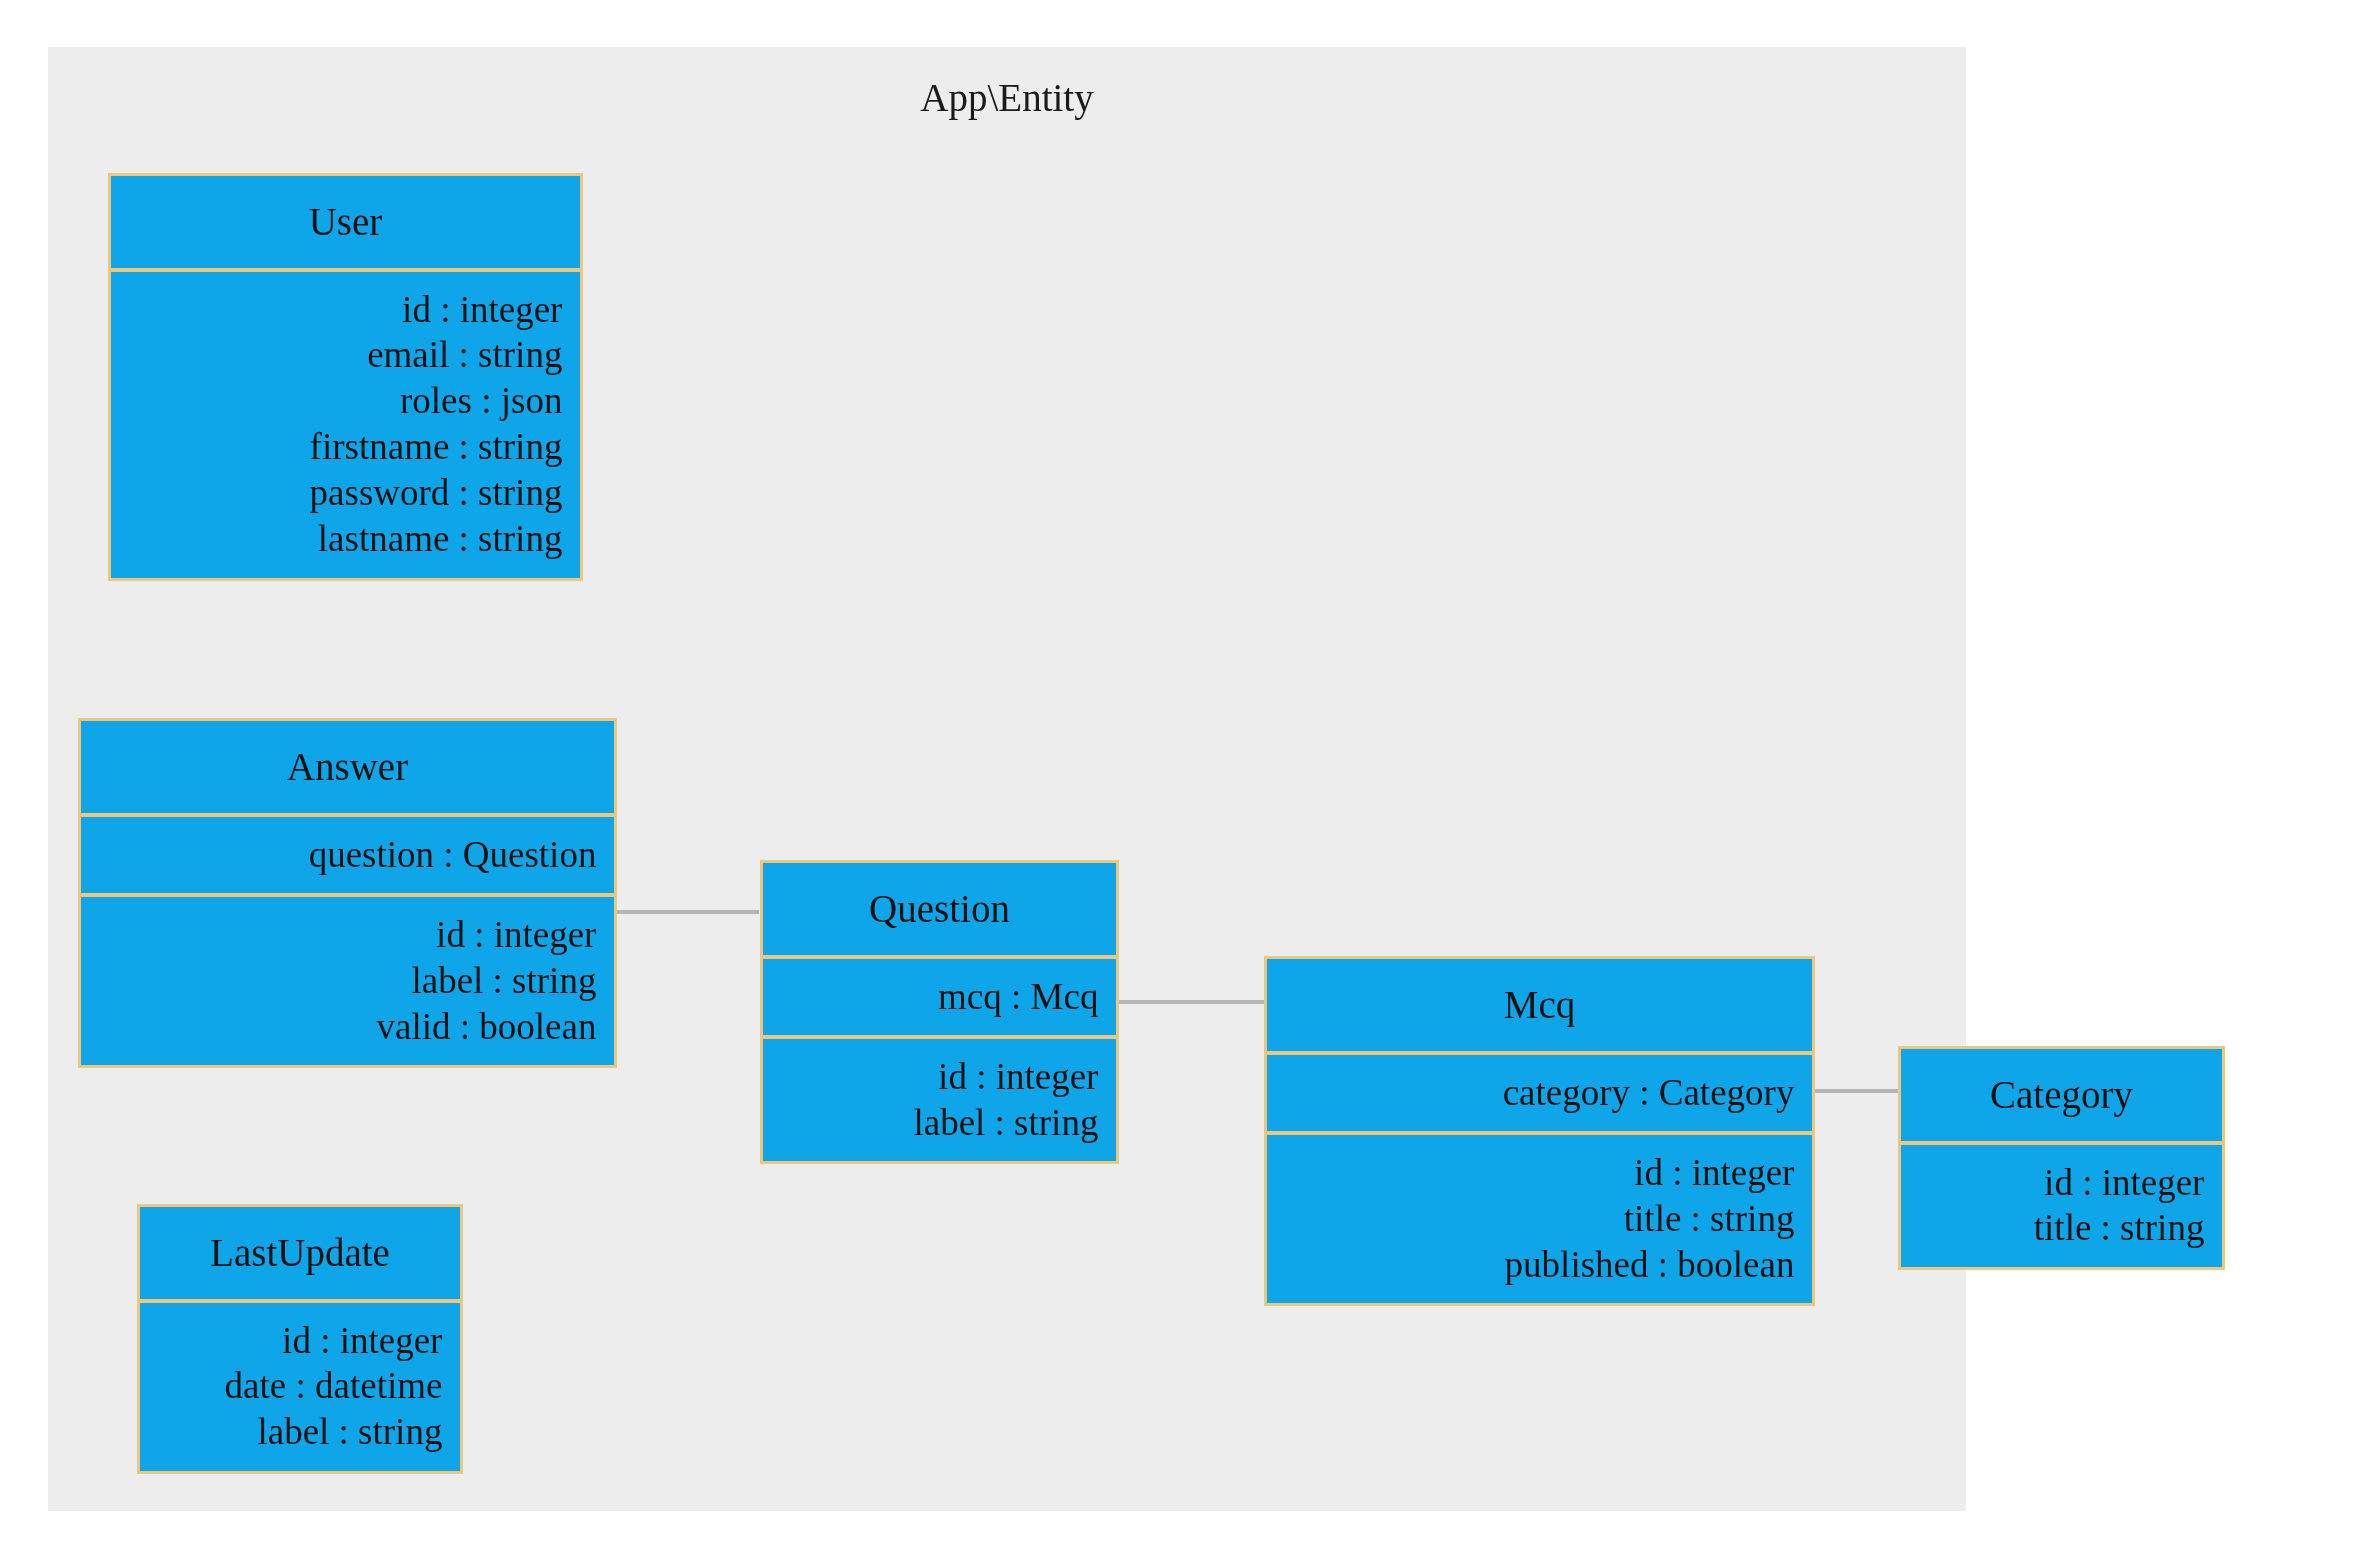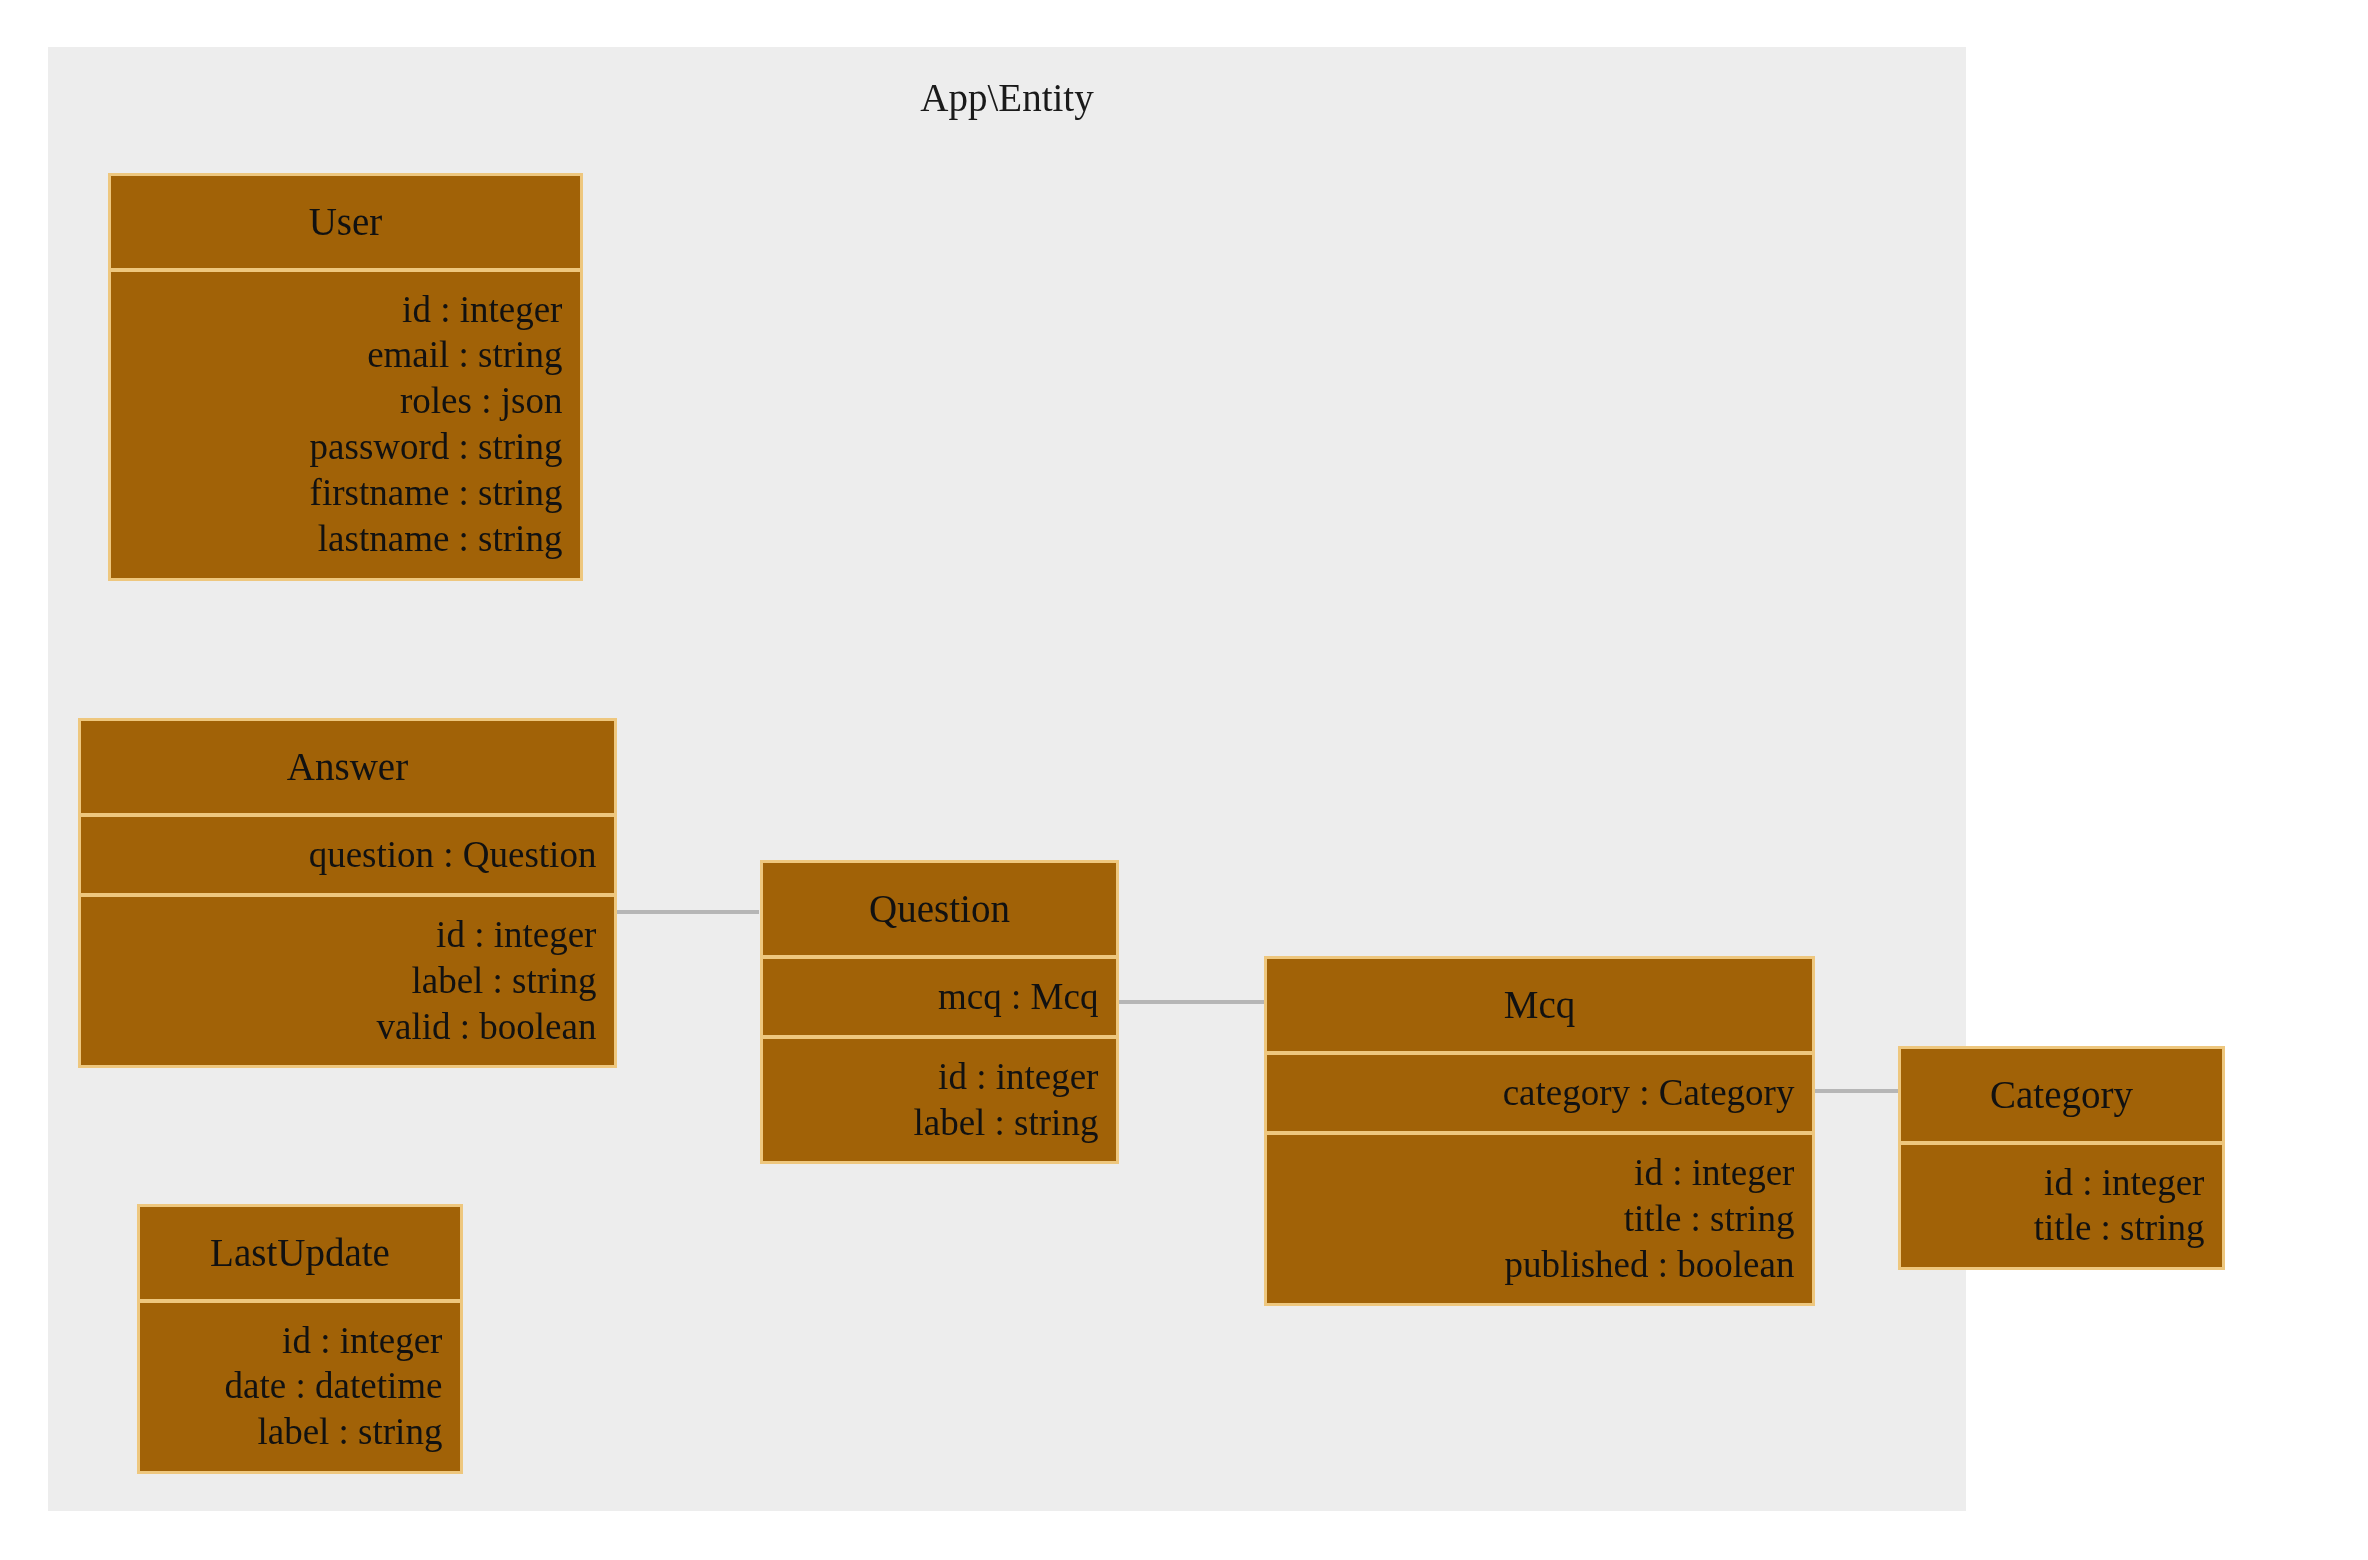--- a/index.html
+++ b/index.html
@@ -40,21 +40,21 @@
   
   .connector {
     position: absolute;
     height: 3.9px;
     background: #b6b6b6;
   }
 
   
   .uml-class {
     position: absolute;
-    background: #a16207;
+    background: #0ea5e9;
     border: 3.9px solid #eec77e;
     box-sizing: border-box;
     color: #111111;
   }
   .compartment {
     box-sizing: border-box;
     padding: 0;
   }
   .compartment + .compartment {
     border-top: 4.9px solid #eec77e;
@@ -92,22 +92,22 @@
   <div class="connector" style="left:1767px; top:1042px; width:145px;"></div>
 
   <div class="uml-class" style="left:60px; top:126px; width:475px;">
     <div class="compartment">
       <div class="class-name">User</div>
     </div>
     <div class="compartment member-list">
       <div class="member">id : integer</div>
       <div class="member">email : string</div>
       <div class="member">roles : json</div>
+      <div class="member">firstname : string</div>
       <div class="member">password : string</div>
-      <div class="member">firstname : string</div>
       <div class="member">lastname : string</div>
     </div>
   </div>
 
   <div class="uml-class" style="left:30px; top:671px; width:539px;">
     <div class="compartment">
       <div class="class-name">Answer</div>
     </div>
     <div class="compartment member-list">
       <div class="member">question : Question</div>

